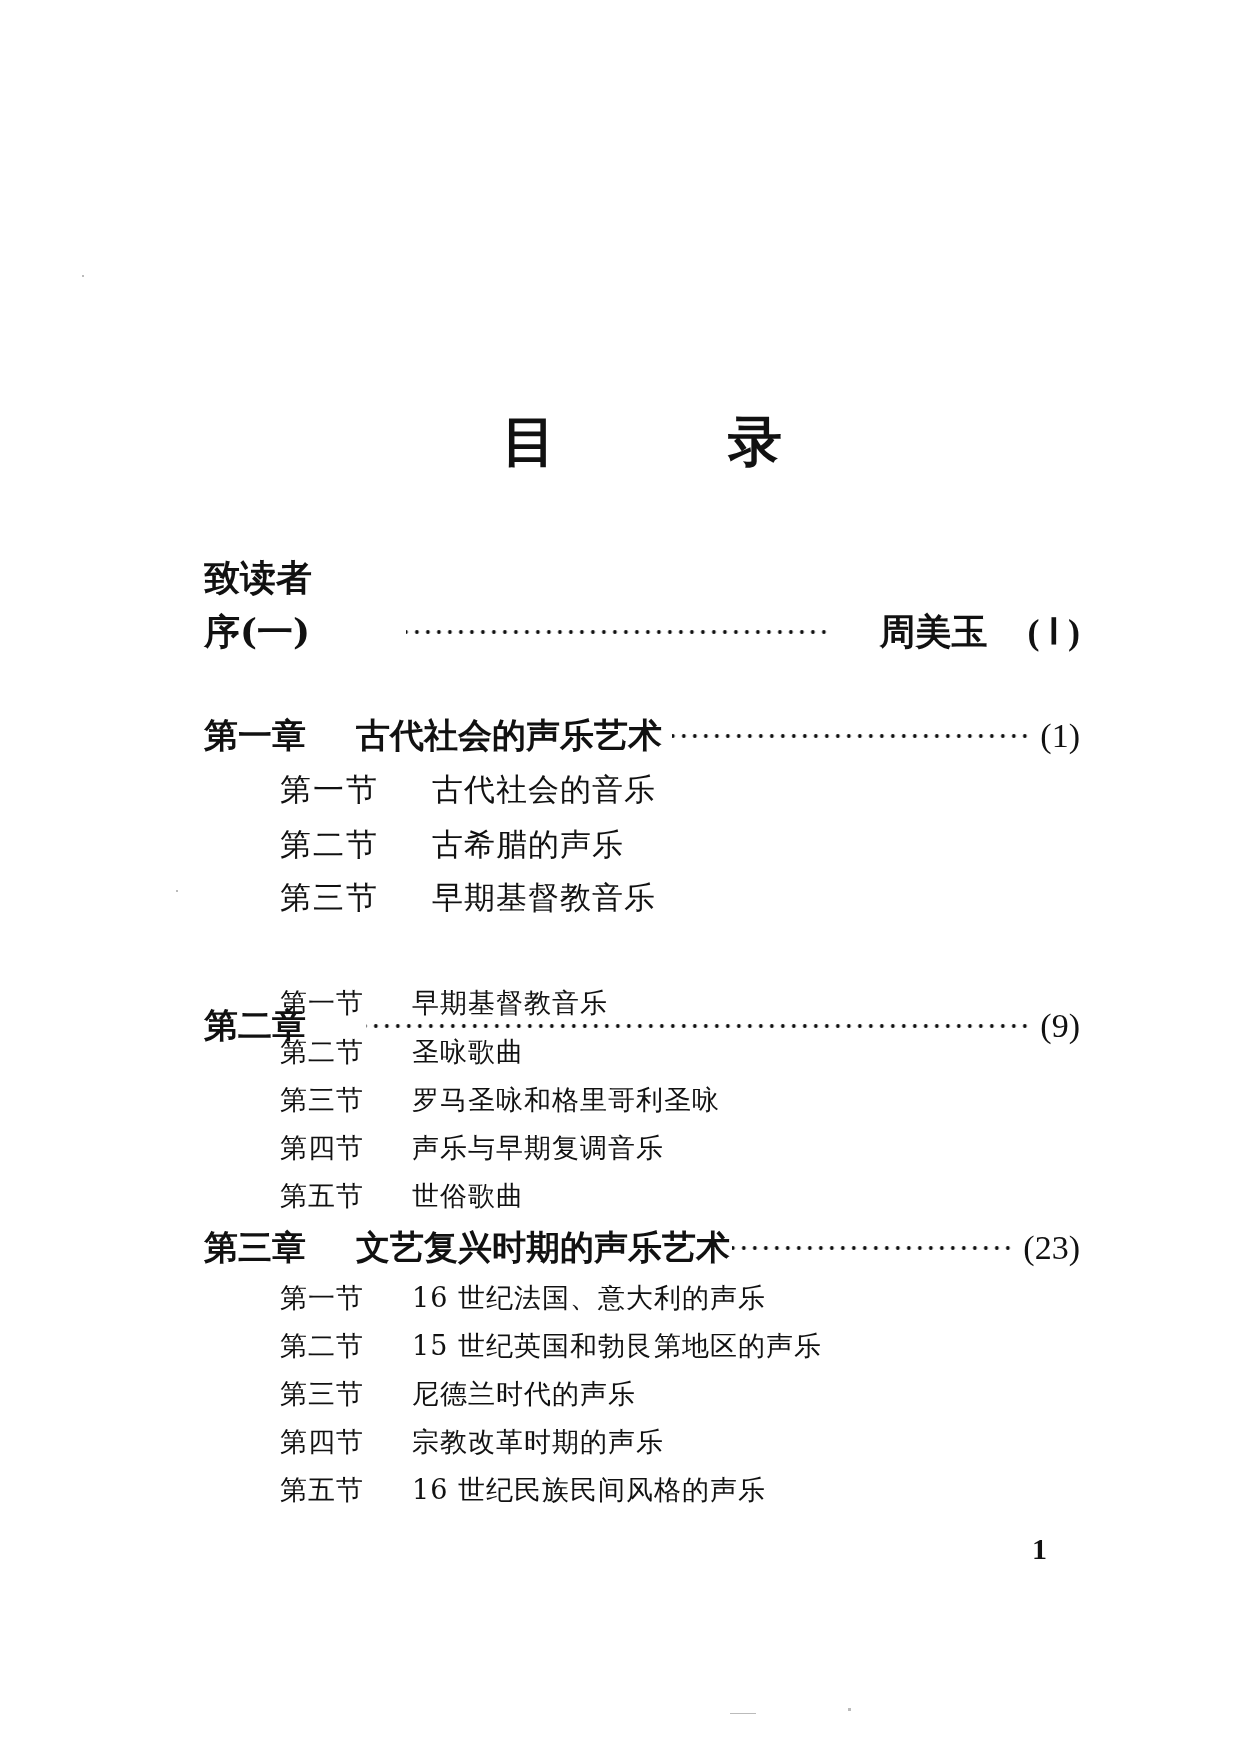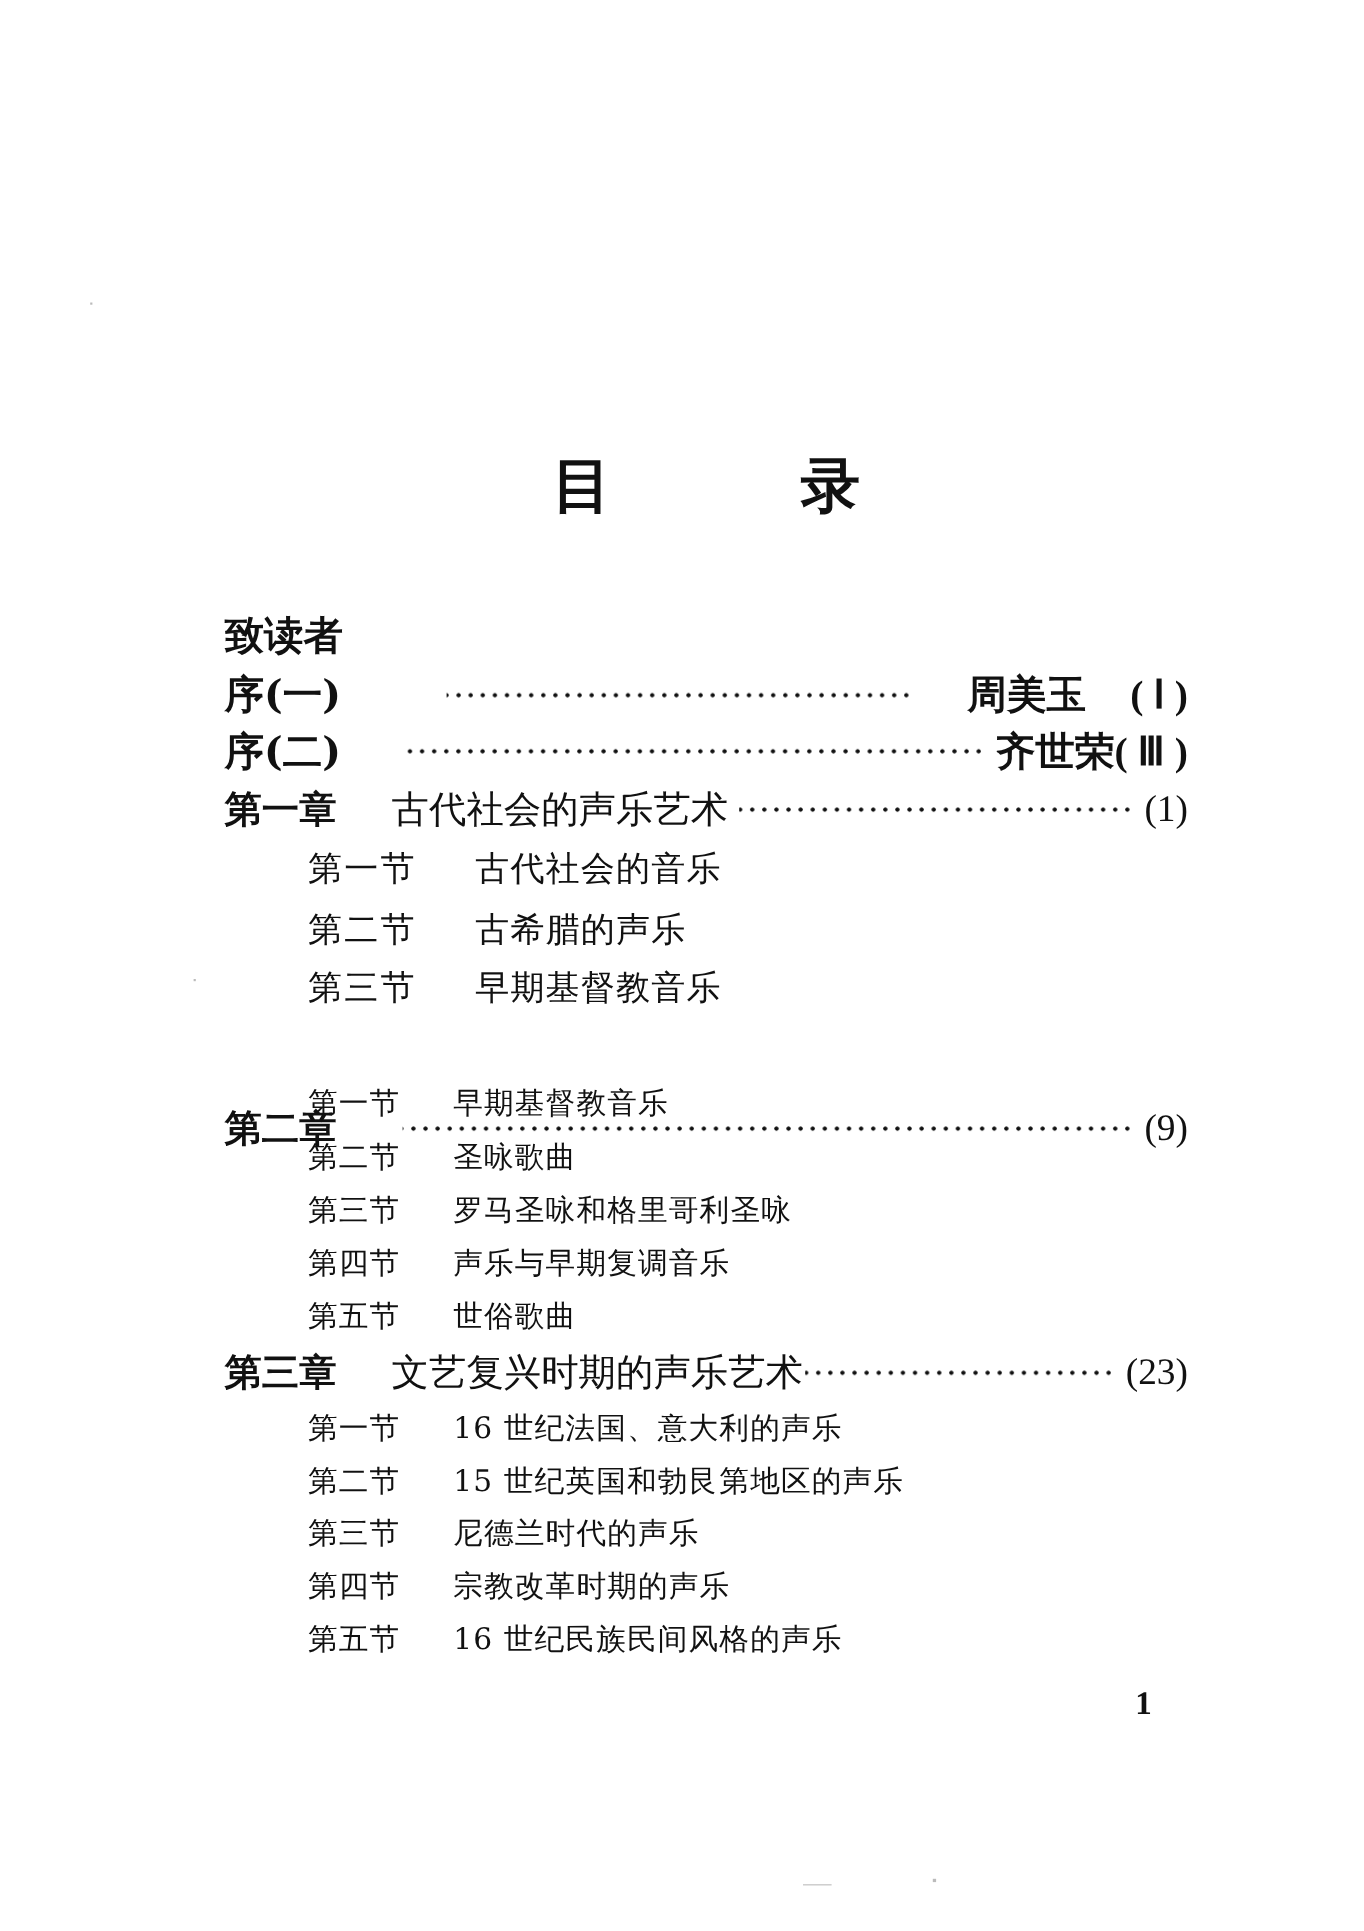--- a/index.html
+++ b/index.html
@@ -18,21 +18,21 @@
   .row .leader { flex: 1; overflow: hidden; margin: 0 10px; height: 10px;
                  background-image: radial-gradient(circle, #111 1.6px, transparent 2.2px);
                  background-size: 11px 10px; background-repeat: repeat-x; background-position: right center; }
   .row .pg { font-weight: bold; }
 
   .top-entry { font-size: 36px; height: 44px; }
   .top-entry .lbl { width: 152px; display: inline-block; }
 
   .chapter { font-size: 34px; height: 44px; font-weight: bold; }
   .chapter .num { width: 152px; display: inline-block; }
-  .chapter .name { font-weight: normal; }
+  .chapter .name { font-weight: bold; }
   .chapter .pg { font-weight: normal; font-family: "Liberation Serif", serif; font-size: 34px; }
 
   .sec { position: absolute; white-space: nowrap; display: flex; align-items: center; }
   .sec.big { left: 280px; font-size: 31px; height: 40px; }
   .sec.big .snum { width: 152px; letter-spacing: 2px; }
   .sec.small { left: 280px; font-size: 27px; height: 36px; }
   .sec.small .snum { width: 132px; letter-spacing: 1px; }
   .snum, .stitle { display: inline-block; }
   .stitle { letter-spacing: 1px; }
 
@@ -54,26 +54,20 @@
     <span class="lbl">致读者</span>
   </div>
 
   <div class="row top-entry" style="top:610px;gap:40px;">
     <span class="lbl">序(一)</span>
     <span class="leader"></span>
     <span class="pg">周美玉</span>
     <span class="pg" style="font-family:'Liberation Serif',serif;">( Ⅰ )</span>
   </div>
 
-  <div class="row top-entry" style="top:661px;">
-    <span class="lbl">序(二)</span>
-    <span class="leader"></span>
-    <span class="pg">齐世荣</span>
-    <span class="pg" style="font-family:'Liberation Serif',serif;">( Ⅲ )</span>
-  </div>
 
   <div class="row chapter" style="top:714px;">
     <span class="num">第一章</span>
     <span class="name">古代社会的声乐艺术</span>
     <span class="leader"></span>
     <span class="pg">(1)</span>
   </div>
   <div class="sec big" style="top:770px;">
     <span class="snum">第一节</span>
     <span class="stitle">古代社会的音乐</span>

